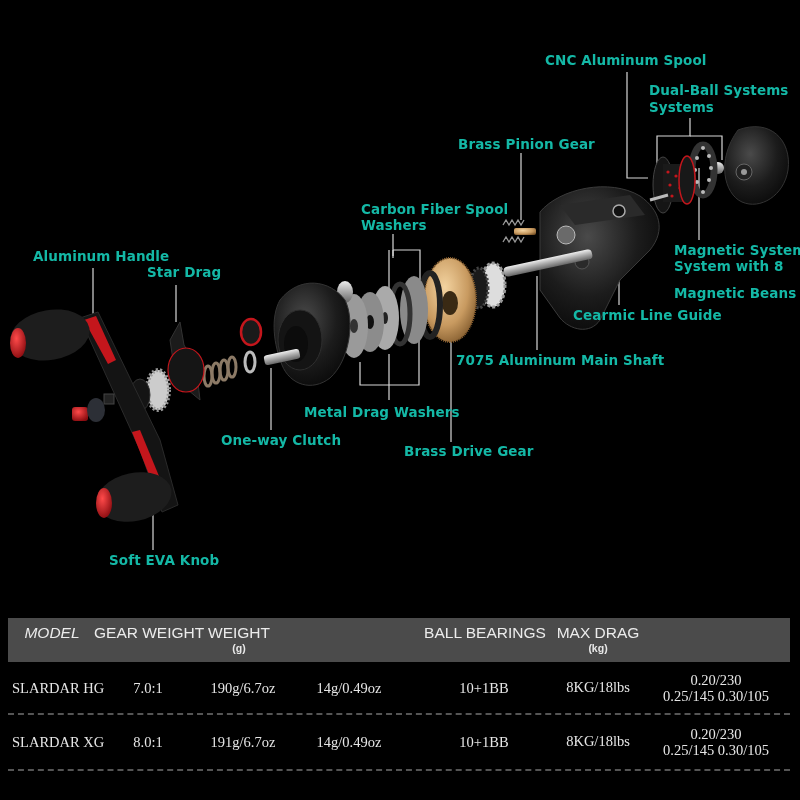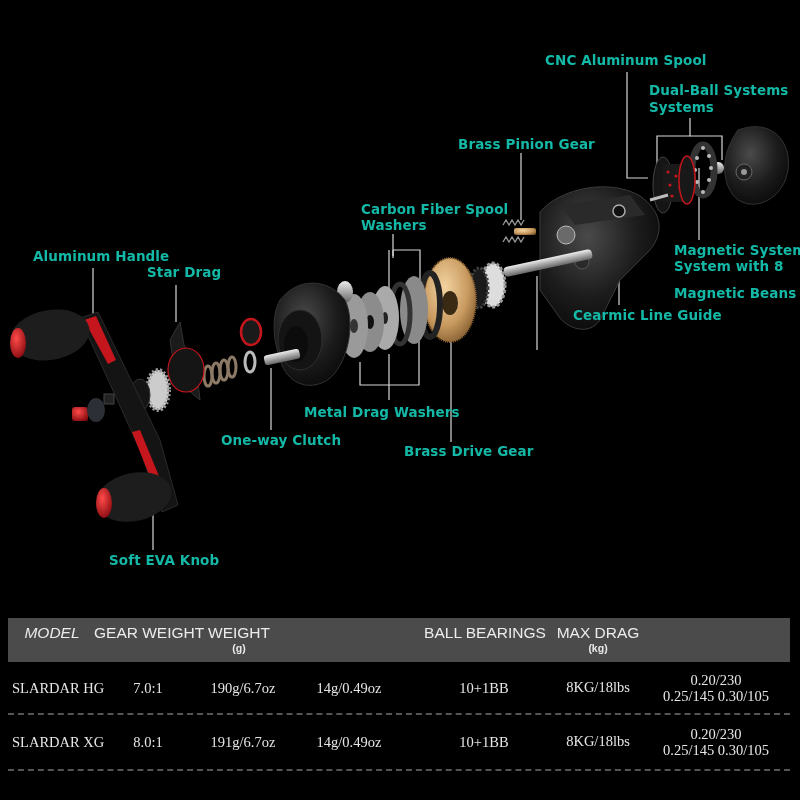--- a/index.html
+++ b/index.html
@@ -188,20 +188,21 @@
   <div class="label" style="left:649px;top:99px;">Systems</div>
   <div class="label" style="left:458px;top:136px;">Brass Pinion Gear</div>
   <div class="label" style="left:361px;top:201px;">Carbon Fiber Spool</div>
   <div class="label" style="left:361px;top:217px;">Washers</div>
   <div class="label" style="left:33px;top:248px;">Aluminum Handle</div>
   <div class="label" style="left:147px;top:264px;">Star Drag</div>
   <div class="label" style="left:674px;top:242px;">Magnetic System</div>
   <div class="label" style="left:674px;top:258px;">System with 8</div>
   <div class="label" style="left:674px;top:274px;margin-top:11px;">Magnetic Beans</div>
   <div class="label" style="left:559px;top:307px;margin-left:14px;">Cearmic Line Guide</div>
+  <div class="label" style="left:456px;top:352px;">7075 Aluminum Main Shaft</div>
   <div class="label" style="left:304px;top:404px;">Metal Drag Washers</div>
   <div class="label" style="left:221px;top:432px;">One-way Clutch</div>
   <div class="label" style="left:404px;top:443px;">Brass Drive Gear</div>
   <div class="label" style="left:109px;top:552px;">Soft EVA Knob</div>
 </div>
 
 <div class="spec">
   <div class="thead">
     <div class="th" style="left:6px;width:76px;font-style:italic;"><span>MODEL</span></div>
     <div class="th" style="left:86px;width:106px;"><span>GEAR WEIGHT</span></div>

